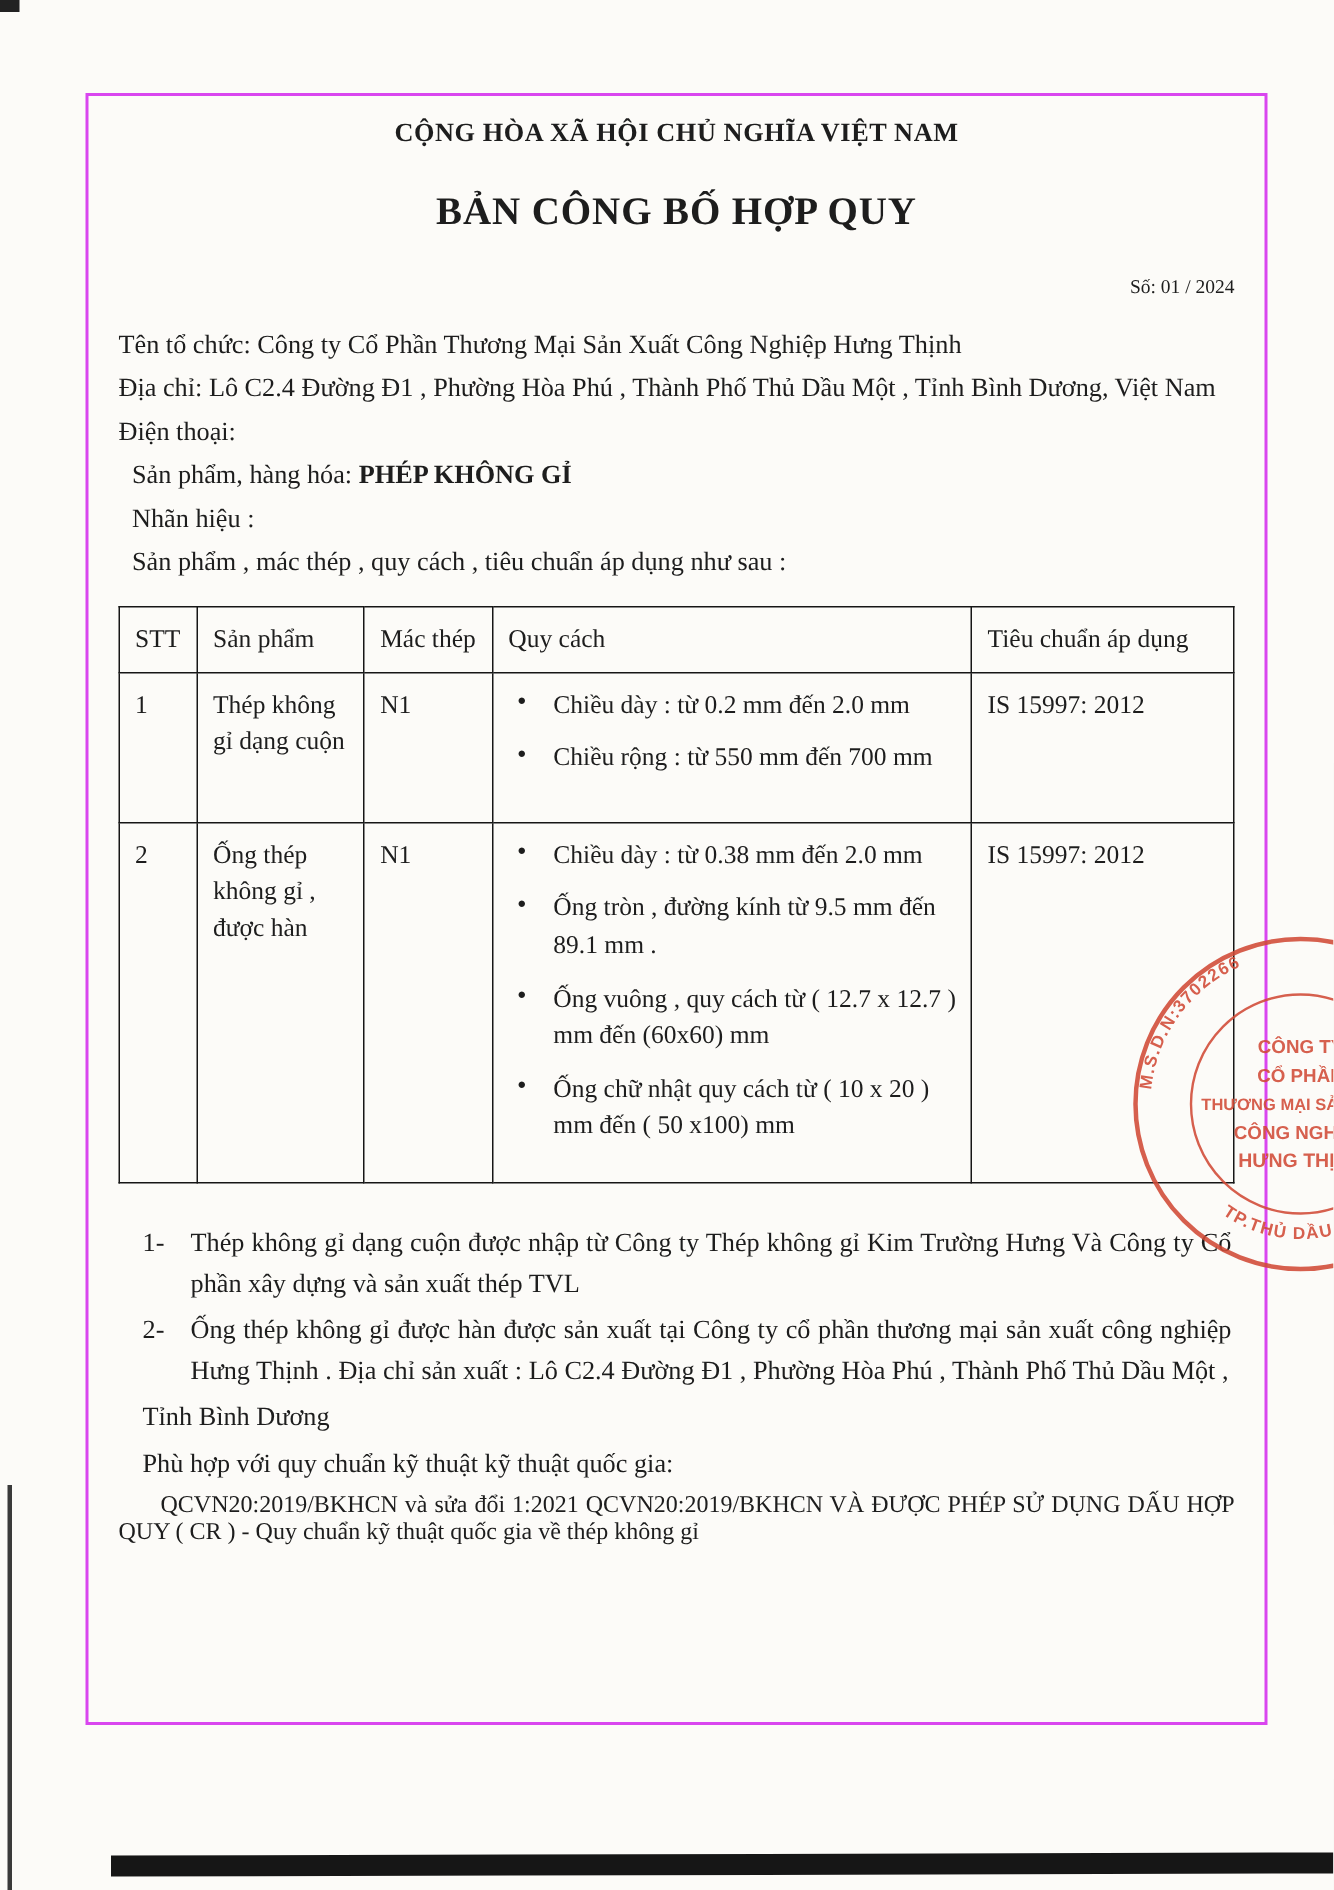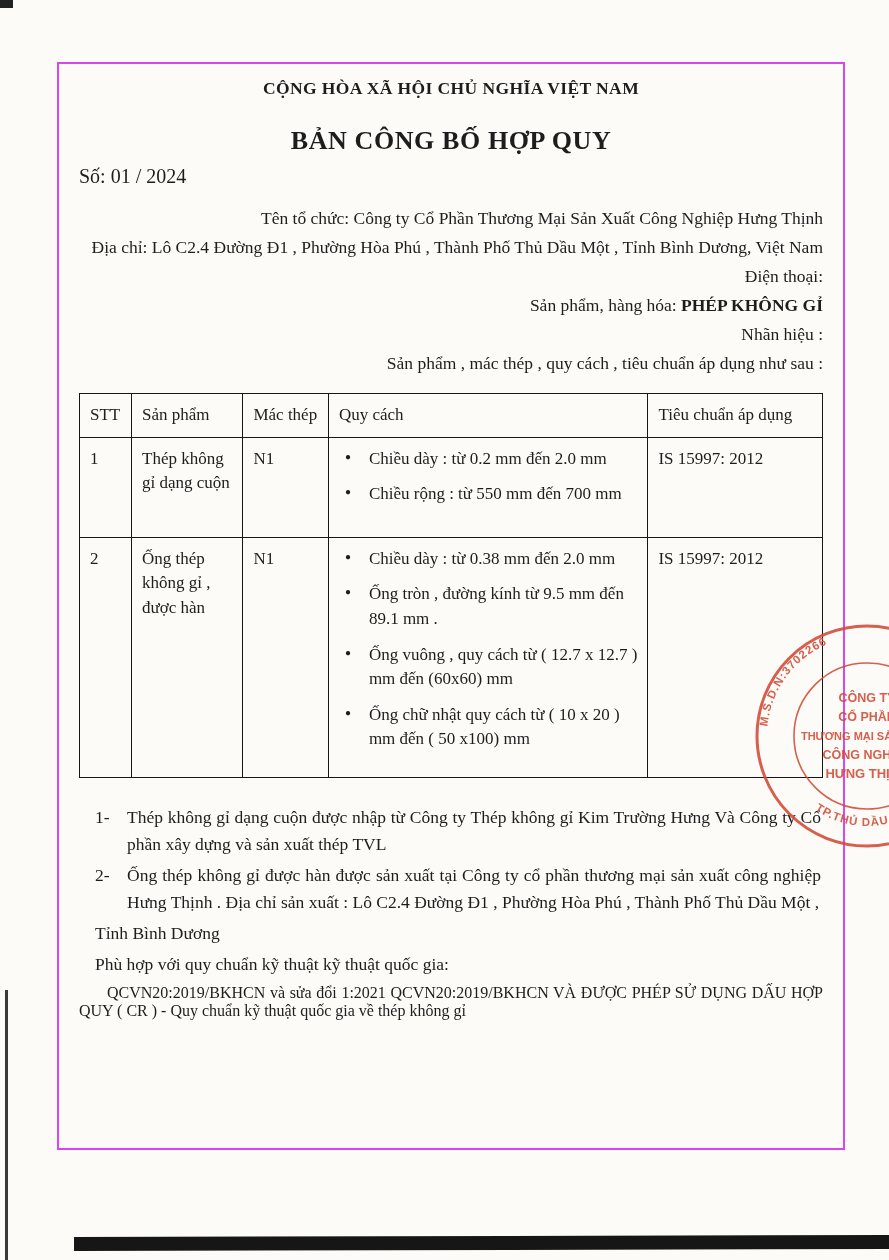--- a/index.html
+++ b/index.html
@@ -41,25 +41,25 @@
     border-bottom: 1.8px solid #161616;
   }
   .doc-title {
     text-align: center;
     font-weight: bold;
     font-size: 26px;
     letter-spacing: 0.6px;
     margin-top: 27px;
   }
   .doc-number {
-    text-align: left;
-    font-size: 20px;
-    margin-top: 9px;
-  }
-  .info { margin-top: 16px; font-size: 17.5px; line-height: 1.6; text-align: right; }
+    text-align: right;
+    font-size: 13px;
+    margin-top: 27px;
+  }
+  .info { margin-top: 16px; font-size: 17.5px; line-height: 1.6; }
   .info p { margin: 1px 0; }
   .indent1 { padding-left: 9px; }
   .bold { font-weight: bold; }
 
   table.products {
     width: 100%;
     border-collapse: collapse;
     margin-top: 16px;
     font-size: 17px;
   }

